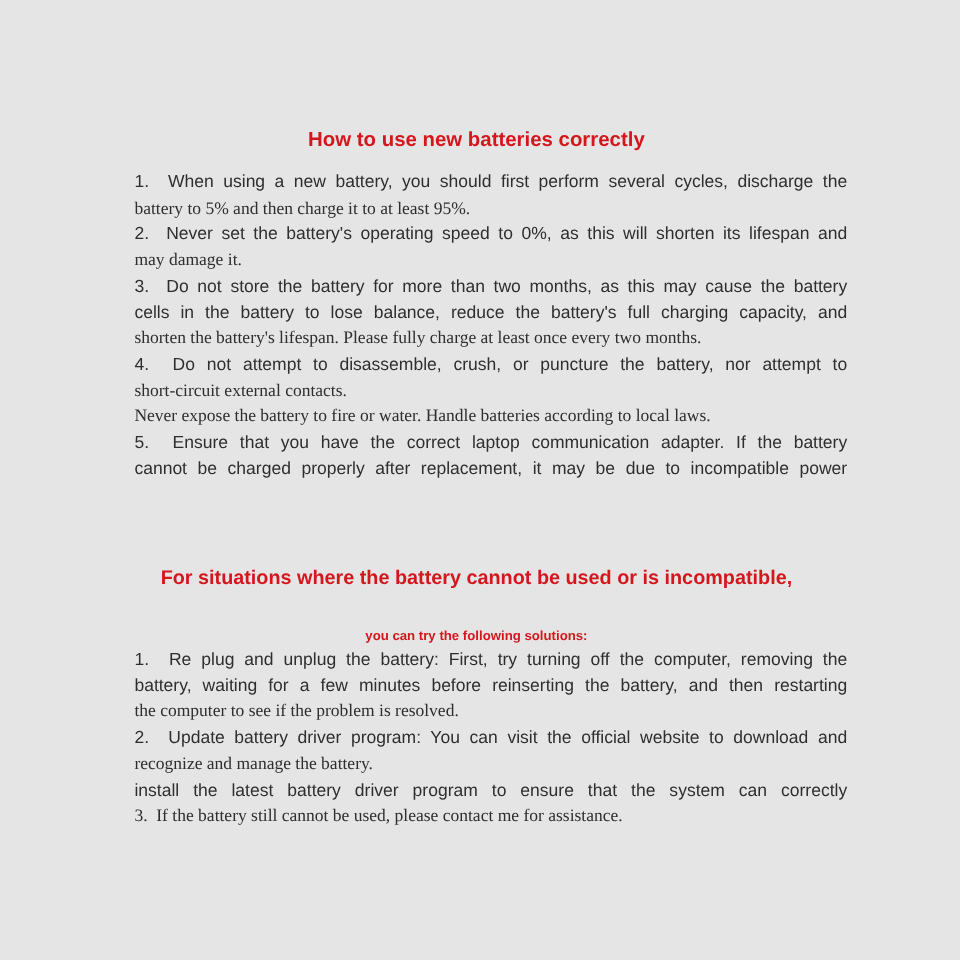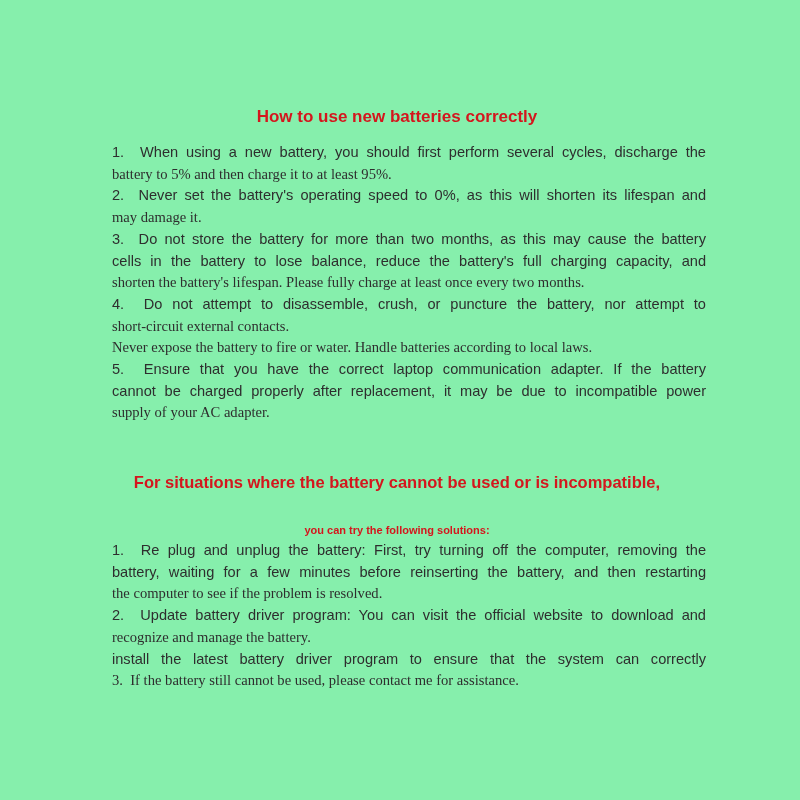--- a/index.html
+++ b/index.html
@@ -4,21 +4,21 @@
 <style>
   html, body {
     margin: 0;
     padding: 0;
     background: #ffffff;
   }
   .page {
     position: relative;
     width: 800px;
     height: 800px;
-    background: #86efac;
+    background: #e5e5e5;
     font-family: "Liberation Sans", sans-serif;
     color: #2e2e2e;
     overflow: hidden;
   }
   .red-heading {
     position: absolute;
     left: 100px;
     width: 594px;
     text-align: center;
     color: #d4161d;
@@ -60,21 +60,20 @@
     <div class="line j">2.&nbsp; Never set the battery's operating speed to 0%, as this will shorten its lifespan and</div>
     <div class="line l">may damage it.</div>
     <div class="line j">3.&nbsp; Do not store the battery for more than two months, as this may cause the battery</div>
     <div class="line j">cells in the battery to lose balance, reduce the battery's full charging capacity, and</div>
     <div class="line l">shorten the battery's lifespan. Please fully charge at least once every two months.</div>
     <div class="line j">4.&nbsp; Do not attempt to disassemble, crush, or puncture the battery, nor attempt to</div>
     <div class="line l">short-circuit external contacts.</div>
     <div class="line l">Never expose the battery to fire or water. Handle batteries according to local laws.</div>
     <div class="line j">5.&nbsp; Ensure that you have the correct laptop communication adapter. If the battery</div>
     <div class="line j">cannot be charged properly after replacement, it may be due to incompatible power</div>
-    <div class="line l">supply of your AC adapter.</div>
   </div>
 
   <div class="red-heading h-sub1">For situations where the battery cannot be used or is incompatible,</div>
 
   <div class="red-heading h-sub2">you can try the following solutions:</div>
 
   <div class="textblock tb-solutions">
     <div class="line j">1.&nbsp; Re plug and unplug the battery: First, try turning off the computer, removing the</div>
     <div class="line j">battery, waiting for a few minutes before reinserting the battery, and then restarting</div>
     <div class="line l">the computer to see if the problem is resolved.</div>

